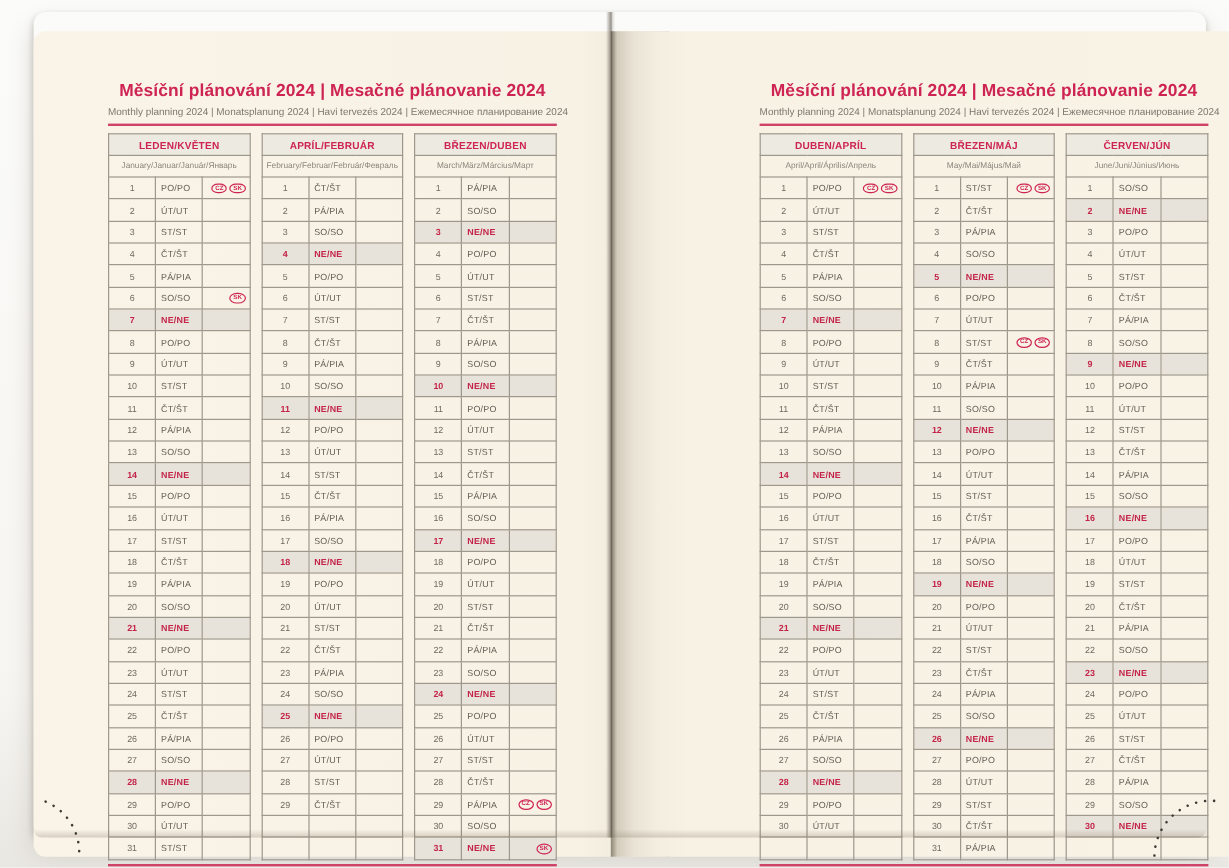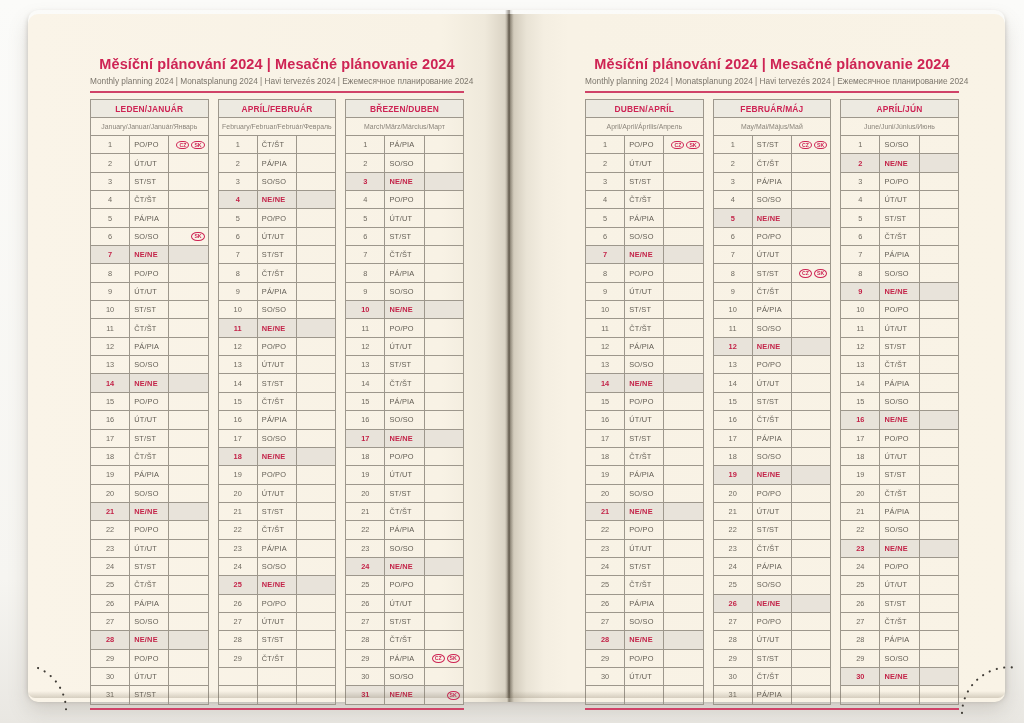--- a/index.html
+++ b/index.html
@@ -10,21 +10,21 @@
     -webkit-font-smoothing:antialiased;
   }
   .spread{
     position:absolute;left:28px;top:10px;width:977px;height:688px;border-radius:10px;
     box-shadow:0 3px 5px rgba(110,100,85,.35), 0 12px 20px rgba(110,100,85,.22);
   }
   .spread::after{
     content:'';position:absolute;left:0;right:0;bottom:0;height:7px;border-radius:0 0 10px 10px;
     background:linear-gradient(180deg,rgba(0,0,0,0),rgba(120,108,88,.28));pointer-events:none;
   }
-  .page{position:absolute;top:4px;height:100%;}
+  .page{position:absolute;top:16px;height:100%;padding-left:48px;}
   .page.left{
     left:0;width:481px;border-radius:10px 0 0 10px;
     background:linear-gradient(90deg,#faf4e8 0%,#f8f2e5 86%,#efe9db 95%,#d8d1c2 99.6%,#8d8677 100%);
   }
   .page.right{
     left:481px;width:496px;border-radius:0 10px 10px 0;
     background:linear-gradient(90deg,#8d8677 0%,#d3ccbd 1%,#e9e3d5 3.5%,#f4eee1 7%,#f8f2e5 12%,#f9f3e6 100%);
   }
   .content{position:absolute;top:0;width:374px;}
   .content.cl{left:62px;}
@@ -63,21 +63,21 @@
   <div class="page left">
     <div class="content cl">
       <div class="ptitle" style="color: rgb(206, 36, 84);">Měsíční plánování 2024 | Mesačné plánovanie 2024</div>
       <div class="psub">Monthly planning 2024 | Monatsplanung 2024 | Havi tervezés 2024 | Ежемесячное планирование 2024</div>
       <div class="rule top" style="background: rgb(208, 67, 104);"></div>
       <div class="months-row">
           <div class="month">
             <table>
               <thead>
                 <tr class="mhead">
-                  <th colspan="3" style="color: rgb(206, 36, 84);">LEDEN/JANUÁR</th>
+                  <th colspan="3" style="color: rgb(206, 36, 84);">LEDEN/KVĚTEN</th>
                 </tr>
                 <tr class="msub">
                   <th colspan="3">January/Januar/Január/Январь</th>
                 </tr>
               </thead>
               <tbody>
                 <tr>
                   <td class="num">1</td>
                   <td class="day">PO/PO</td>
                   <td class="notes"><span class="badge" style="color: rgb(206, 36, 84); border-color: rgb(206, 36, 84);">CZ</span><span class="badge" style="color: rgb(206, 36, 84); border-color: rgb(206, 36, 84);">SK</span></td>
@@ -749,21 +749,21 @@
                   <td class="day"></td>
                   <td class="notes"></td>
                 </tr>
               </tbody>
             </table>
           </div>
           <div class="month">
             <table>
               <thead>
                 <tr class="mhead">
-                  <th colspan="3" style="color: rgb(206, 36, 84);">FEBRUÁR/MÁJ</th>
+                  <th colspan="3" style="color: rgb(206, 36, 84);">BŘEZEN/MÁJ</th>
                 </tr>
                 <tr class="msub">
                   <th colspan="3">May/Mai/Május/Май</th>
                 </tr>
               </thead>
               <tbody>
                 <tr>
                   <td class="num">1</td>
                   <td class="day">ST/ST</td>
                   <td class="notes"><span class="badge" style="color: rgb(206, 36, 84); border-color: rgb(206, 36, 84);">CZ</span><span class="badge" style="color: rgb(206, 36, 84); border-color: rgb(206, 36, 84);">SK</span></td>
@@ -918,21 +918,21 @@
                   <td class="day">PÁ/PIA</td>
                   <td class="notes"></td>
                 </tr>
               </tbody>
             </table>
           </div>
           <div class="month">
             <table>
               <thead>
                 <tr class="mhead">
-                  <th colspan="3" style="color: rgb(206, 36, 84);">APRÍL/JÚN</th>
+                  <th colspan="3" style="color: rgb(206, 36, 84);">ČERVEN/JÚN</th>
                 </tr>
                 <tr class="msub">
                   <th colspan="3">June/Juni/Június/Июнь</th>
                 </tr>
               </thead>
               <tbody>
                 <tr>
                   <td class="num">1</td>
                   <td class="day">SO/SO</td>
                   <td class="notes"></td>

